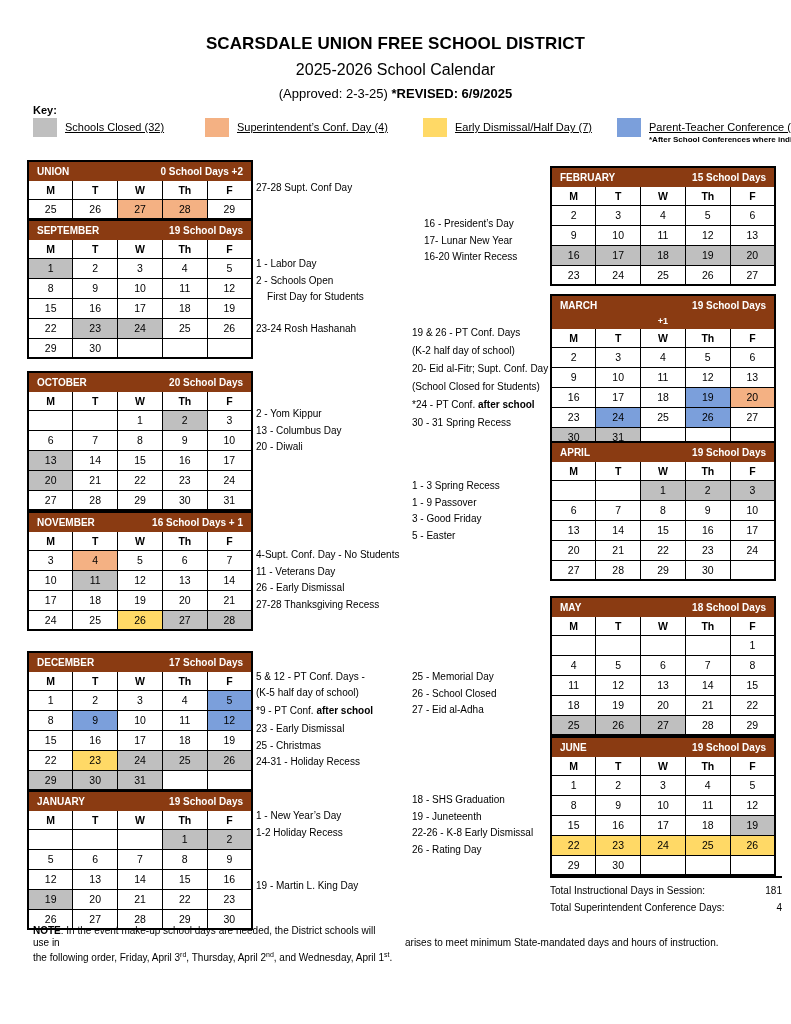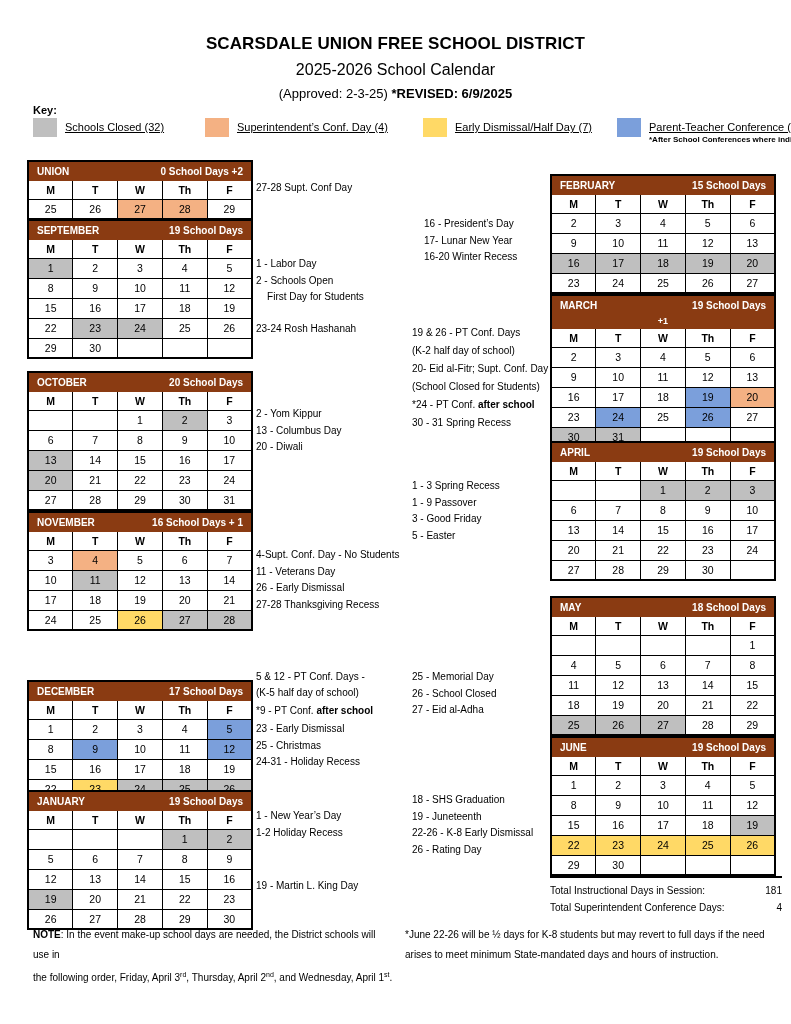--- a/index.html
+++ b/index.html
@@ -74,21 +74,21 @@
   .notes { position:absolute; font-size: 10px; line-height: 16.5px; white-space: pre; }
   .notes b { font-weight: 700; }
 
   
   .totals { position: absolute; width: 232px; }
   .totals .rule { border-top: 2px solid #000; margin-bottom: 4px; }
   .totals-row { display:flex; justify-content:space-between; font-size: 10px; line-height: 17px; }
   .totals-row .tval { width: 26px; text-align: right; }
 
   
-  .footnote { position:absolute; font-size: 10px; line-height: 20px; }
+  .footnote { position:absolute; font-size: 10px; line-height: 12px; }
   .footnote b { font-weight: 700; }
   sup { font-size: 7px; vertical-align: super; }
 </style>
 </head>
 <body>
 
 <div class="title-block">
   <div class="title-1">SCARSDALE UNION FREE SCHOOL DISTRICT</div>
   <div class="title-2">2025-2026 School Calendar</div>
   <div class="title-3"><span>(Approved: 2-3-25) </span><b>*REVISED: 6/9/2025</b></div>
@@ -286,21 +286,21 @@
         </tr>
         <tr>
           <td class="">24</td>
           <td class="">25</td>
           <td class="c-half">26</td>
           <td class="c-closed">27</td>
           <td class="c-closed">28</td>
         </tr>
       </tbody>
     </table>
-    <table class="cal" style="left: 27px; top: 680px;">
+    <table class="cal" style="left: 27px; top: 651px;">
       <tbody>
         <tr>
           <td class="mhead" colspan="5">
             <span class="mname">DECEMBER</span>
             <span class="mdays">17 School Days</span>
           </td>
         </tr>
         <tr>
           <th class="dow">M</th>
           <th class="dow">T</th>
@@ -390,21 +390,21 @@
         </tr>
         <tr>
           <td class="">26</td>
           <td class="">27</td>
           <td class="">28</td>
           <td class="">29</td>
           <td class="">30</td>
         </tr>
       </tbody>
     </table>
-    <table class="cal" style="left: 550px; top: 174px;">
+    <table class="cal" style="left: 550px; top: 166px;">
       <tbody>
         <tr>
           <td class="mhead" colspan="5">
             <span class="mname">FEBRUARY</span>
             <span class="mdays">15 School Days</span>
           </td>
         </tr>
         <tr>
           <th class="dow">M</th>
           <th class="dow">T</th>
@@ -708,15 +708,15 @@
     <span>Total Superintendent Conference Days:</span>
     <span class="tval">4</span>
   </div>
 </div>
 
 <div class="footnote" style="left:33px; top:925px; width:360px;">
   <b>NOTE</b><span>: In the event make-up school days are needed, the District schools will use in</span><br>
   <span>the following order, Friday, April 3</span><sup>rd</sup><span>, Thursday, April 2</span><sup>nd</sup><span>, and Wednesday, April 1</span><sup>st</sup><span>.</span>
 </div>
 <div class="footnote" style="left:405px; top:925px; width:370px;">
-  <span>*June 22-26 will be ½ days for K-8 students but may revert to full days if the need</span><br>
+  <br>
   <span>arises to meet minimum State-mandated days and hours of instruction.</span>
 </div>
 
 </body></html>

